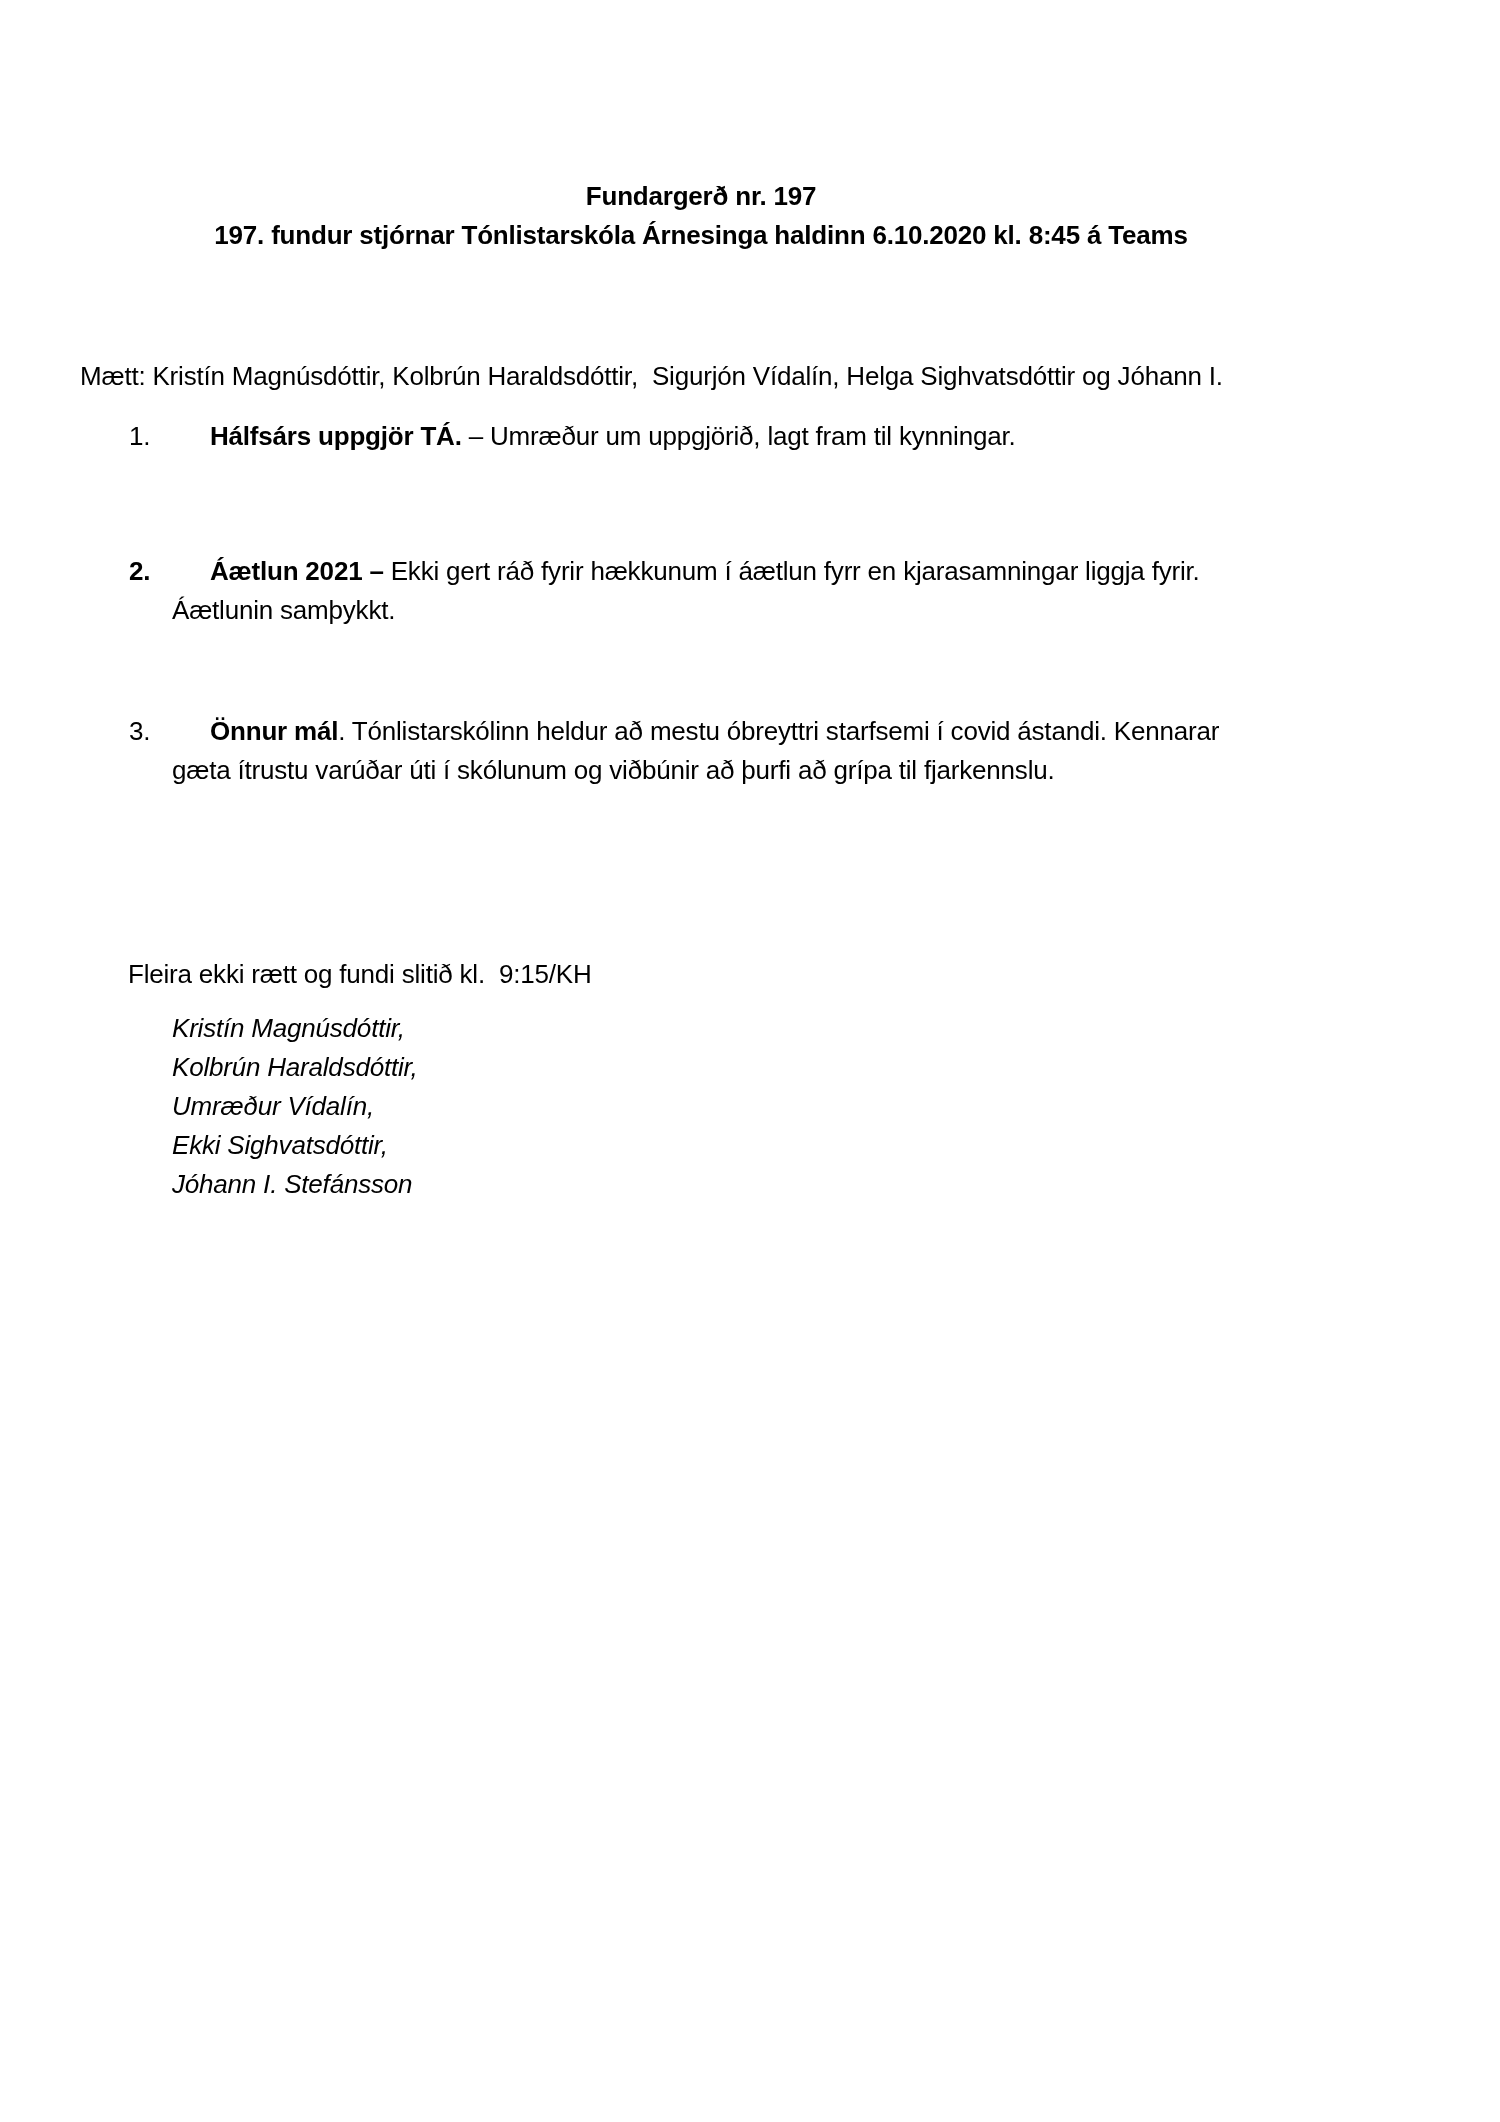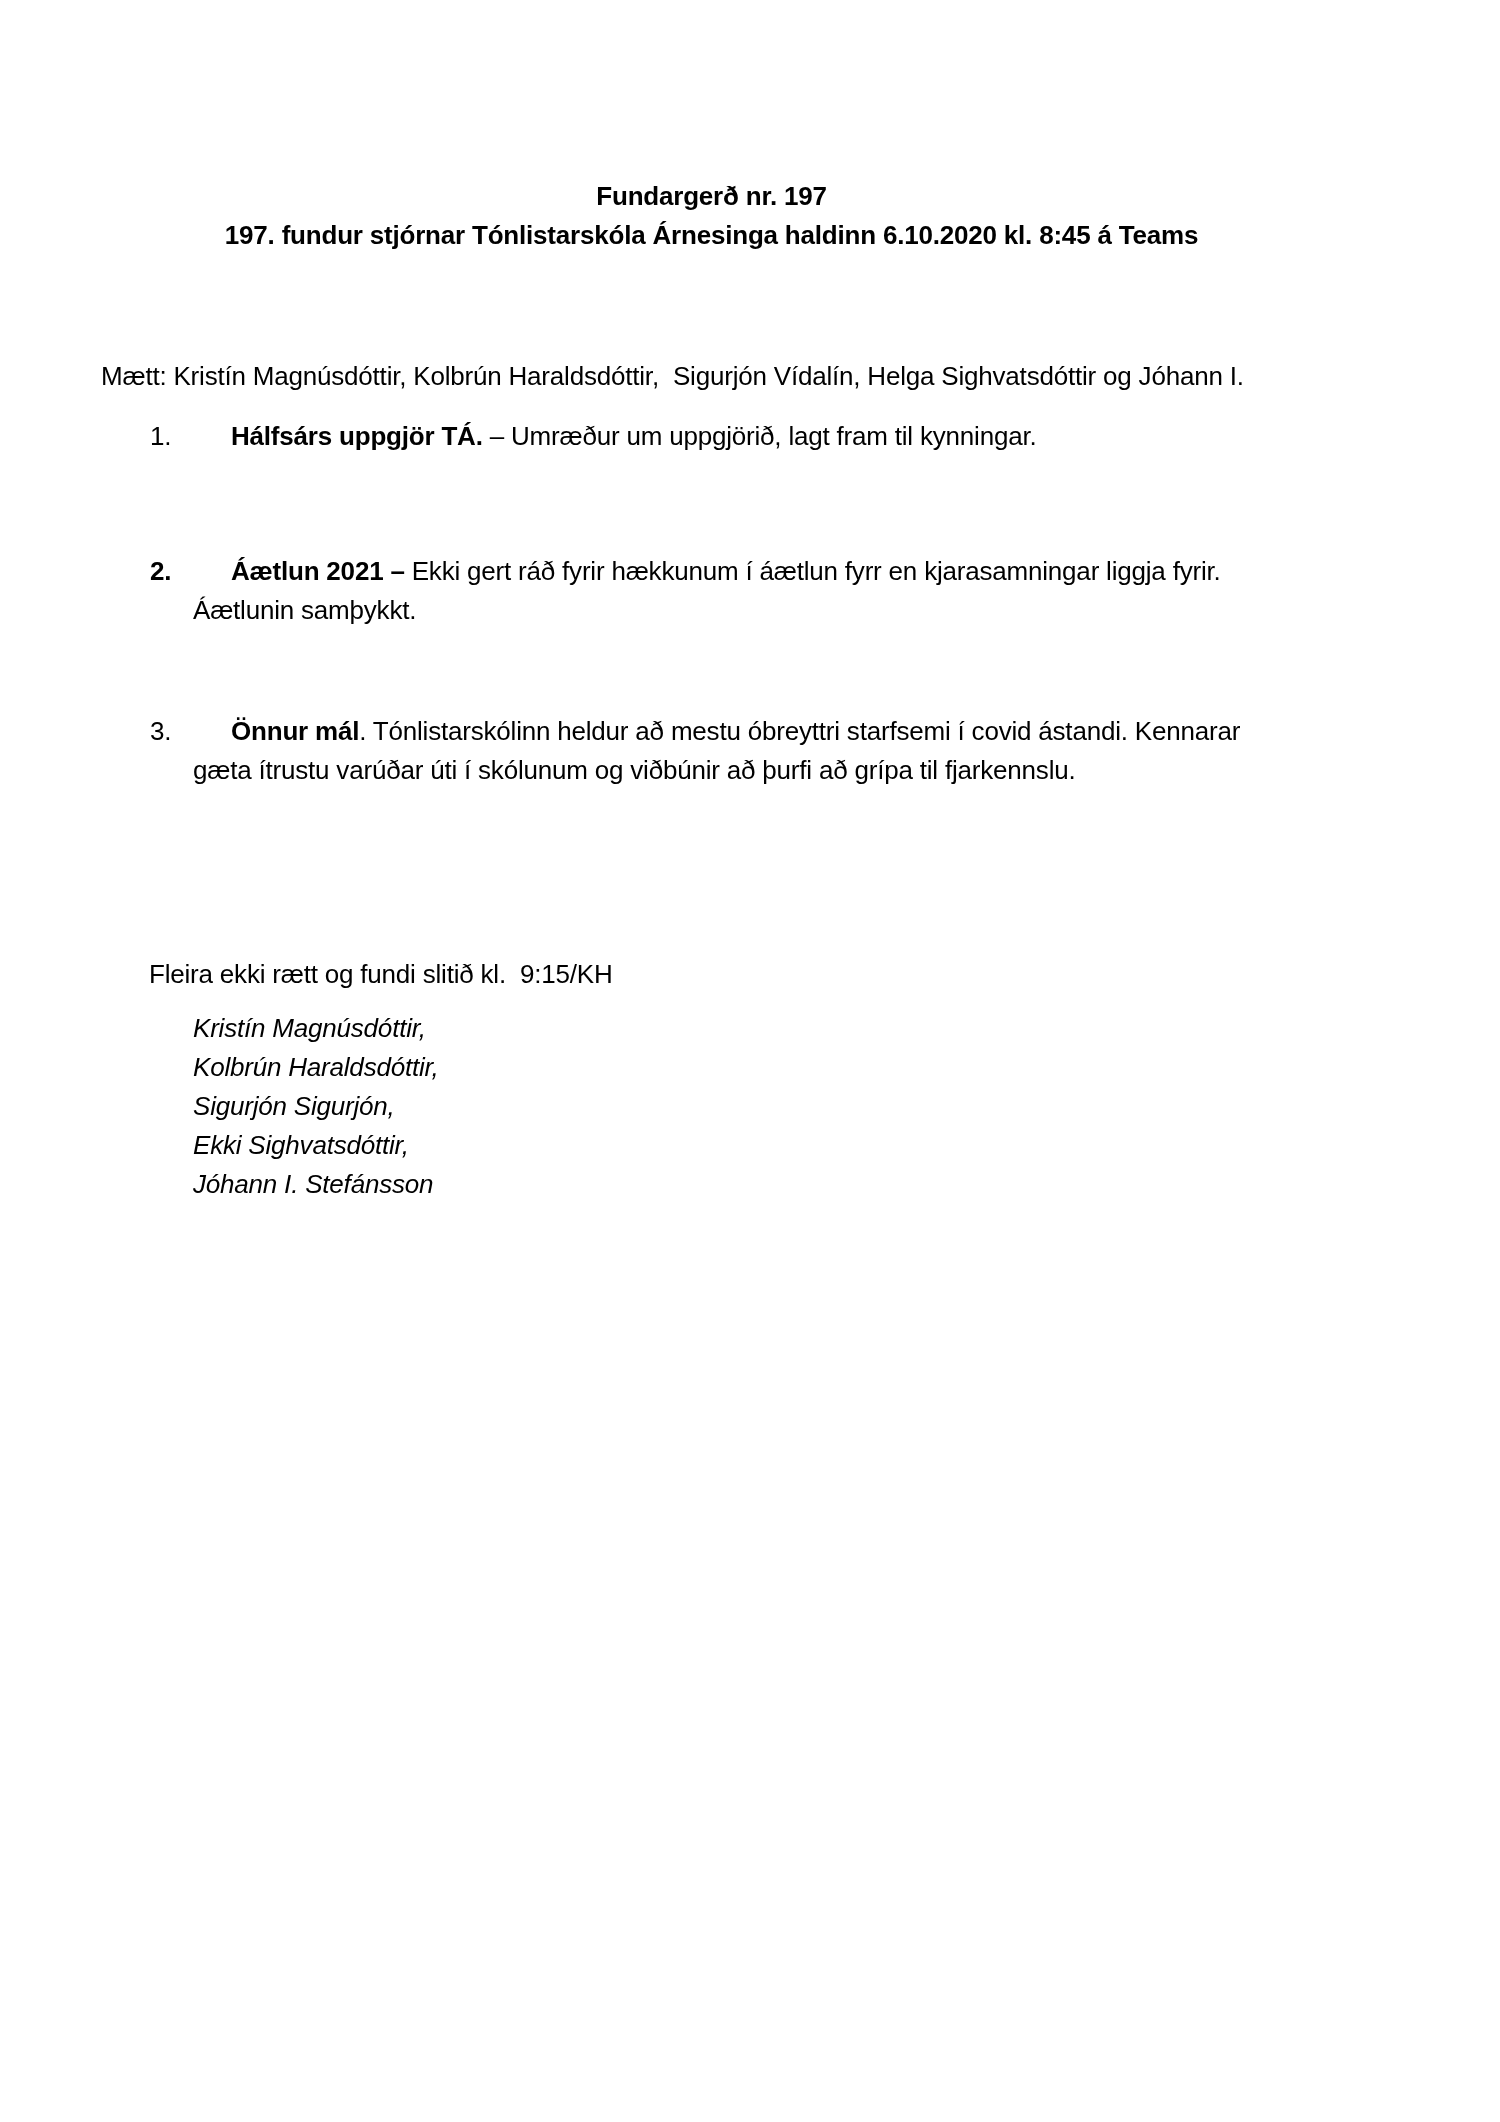--- a/index.html
+++ b/index.html
@@ -11,21 +11,21 @@
     position: relative;
     width: 1500px;
     height: 2122px;
     background: #ffffff;
     color: #000000;
     font-family: "Liberation Sans", "DejaVu Sans", sans-serif;
     font-size: 26px;
     line-height: 39px;
     letter-spacing: -0.2px;
     box-sizing: border-box;
-    padding: 177px 178px 0 101px;
+    padding: 177px 178px 0 80px;
     overflow: hidden;
   }
   .doc-title,
   .doc-subtitle {
     font-weight: bold;
     text-align: center;
     white-space: pre;
   }
   .doc-subtitle {
   }
@@ -107,18 +107,18 @@
       </div>
     </div>
 
   </div>
 
   <div class="closing">Fleira ekki rætt og fundi slitið kl.  9:15/KH</div>
 
   <div class="signatures">
     <div class="line">Kristín Magnúsdóttir,</div>
     <div class="line">Kolbrún Haraldsdóttir,</div>
-    <div class="line">Sigurjón Sigurjón,</div>
+    <div class="line">Umræður Vídalín,</div>
     <div class="line">Ekki Sighvatsdóttir,</div>
     <div class="line">Jóhann I. Stefánsson</div>
   </div>
 
 </div>
 
 </body></html>

